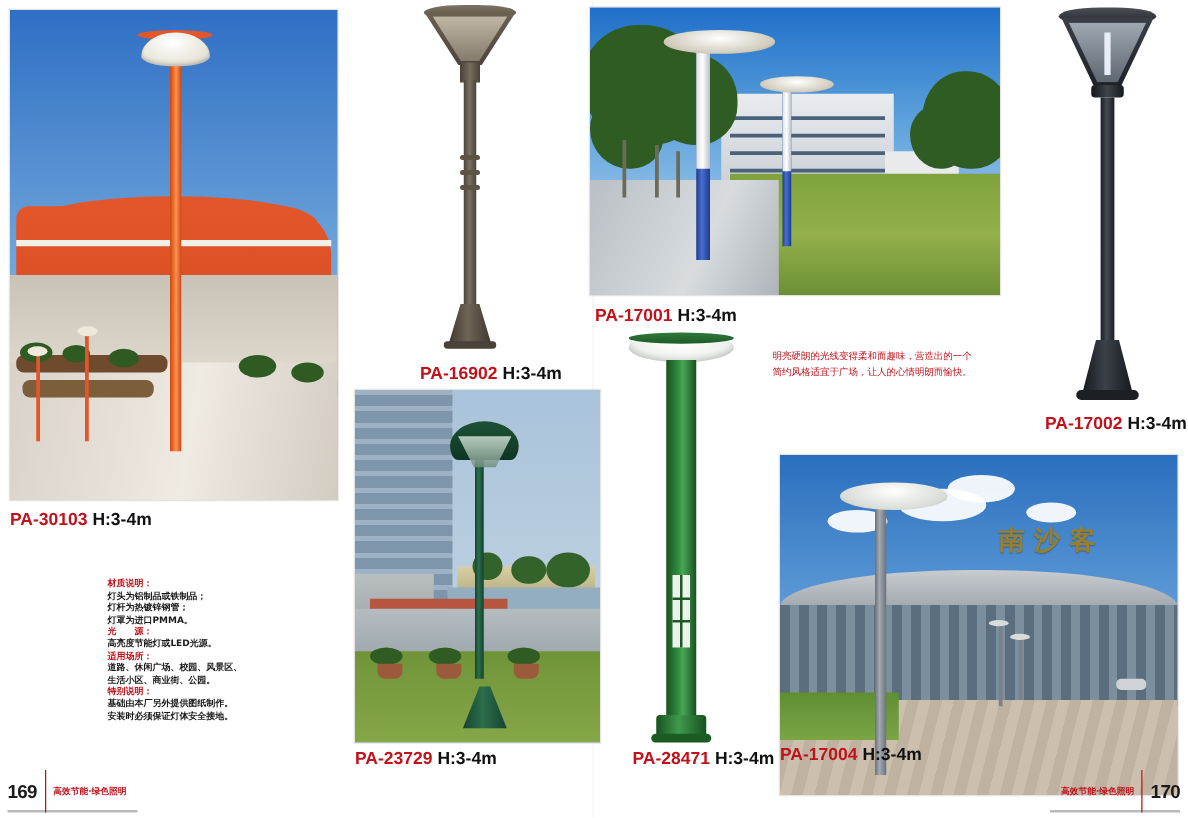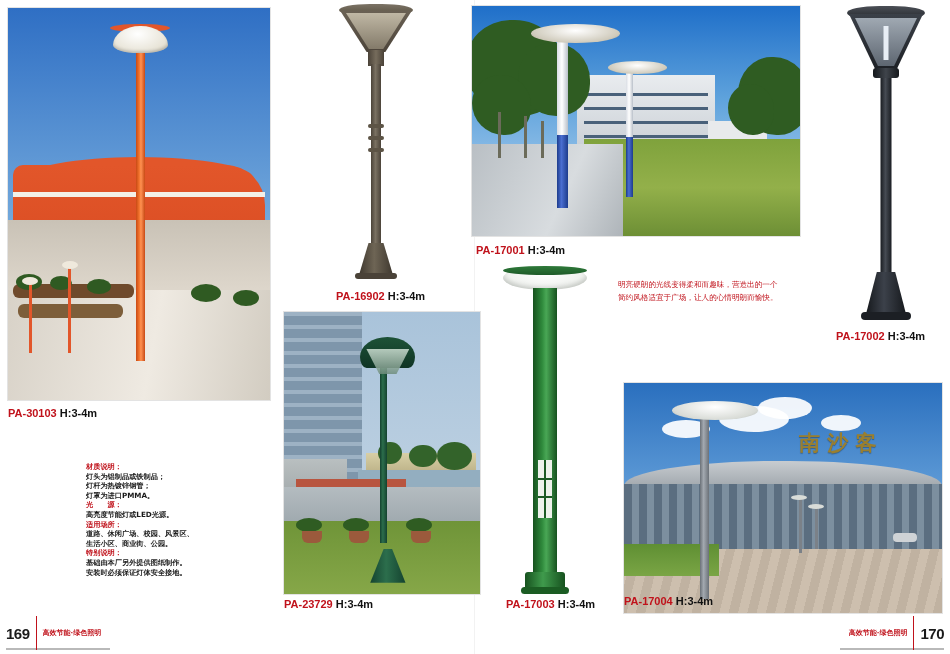--- a/index.html
+++ b/index.html
@@ -6,21 +6,21 @@
   body{
     width:950px;height:654px;
     background:#ffffff;
     font-family:"Liberation Sans","DejaVu Sans",sans-serif;
     overflow:hidden;position:relative;
   }
   .page{position:absolute;inset:0;}
 
   
   .abs{position:absolute;}
-  .label{font-size:11px;font-weight:bold;color:#111;white-space:nowrap;letter-spacing:0;}
+  .label{font-size:14px;font-weight:bold;color:#111;white-space:nowrap;letter-spacing:0;}
   .label .code{color:#c0121b;font-weight:bold;}
   .photo{position:absolute;overflow:hidden;background:#9bb7d4;}
   .photoframe{box-shadow:0 0 0 1px #e3e3e3;}
 
   
   .sky{position:absolute;inset:0;background:linear-gradient(#2f6fc4,#7fb3e0 65%,#bcd4ea);}
   .sky2{position:absolute;inset:0;background:linear-gradient(#2a6fbe 0%,#5d9ad6 45%,#a8c8e6 80%,#cfe0f0 100%);}
   .skybright{position:absolute;inset:0;background:linear-gradient(#1f6fc9 0%,#5ea2dc 40%,#9cc6ea 75%,#d3e6f4 100%);}
 
   
@@ -166,21 +166,21 @@
      width:14px;height:2px;background:#1c5a24;}
   #cut17003 .wvbar{position:absolute;left:50%;transform:translateX(-50%);
      width:2px;height:58px;background:#1c5a24;}
   #cut17003 .base{position:absolute;left:50%;bottom:4px;transform:translateX(-50%);
      width:40px;height:18px;background:linear-gradient(90deg,#17521f,#3f9a4c 45%,#17521f);
      border-radius:3px;}
   #cut17003 .foot{position:absolute;left:50%;bottom:0;transform:translateX(-50%);
      width:48px;height:7px;background:#1b5c23;border-radius:4px;}
 
   
-  #photo7{left:624px;top:383px;width:318px;height:230px;}
+  #photo7{left:624px;top:364px;width:318px;height:272px;}
   #photo7 .cloud{position:absolute;border-radius:50%;background:#ffffff;opacity:.92;}
   #photo7 .roof{position:absolute;left:0;top:34%;width:100%;height:12%;
      background:linear-gradient(#c8ccd0,#9ea5ab);
      border-radius:48% 48% 0 0 / 90% 90% 0 0;}
   #photo7 .facade{position:absolute;left:0;top:44%;width:100%;height:30%;
      background:repeating-linear-gradient(90deg,#5b6e80 0 8px,#7c8f9f 8px 15px);}
   #photo7 .plaza{position:absolute;left:0;bottom:0;width:100%;height:28%;
      background:repeating-linear-gradient(104deg,#cdbfae 0 9px,#c0b2a1 9px 18px);}
   #photo7 .lawn{position:absolute;left:0;bottom:16%;width:30%;height:14%;
      background:linear-gradient(#5f8f33,#7aa545);}
@@ -371,21 +371,21 @@
     <div class="discrim"></div>
     <div class="pole"></div>
     <div class="window" style="top:198px;"></div>
     <div class="wvbar" style="top:198px;"></div>
     <div class="wbar" style="top:216px;"></div>
     <div class="wbar" style="top:234px;"></div>
     <div class="base"></div>
     <div class="foot"></div>
   </div>
   <div class="abs label" style="left:506px;top:598px;">
-    <span class="code">PA-17003</span>
+    <span class="code">PA-28471</span>
     <span>H:3-4m</span>
   </div>
 
   <div class="photo photoframe" id="photo7">
     <div class="sky2"></div>
     <div class="cloud" style="left:30%;top:10%;width:70px;height:26px;"></div>
     <div class="cloud" style="left:42%;top:6%;width:54px;height:22px;"></div>
     <div class="cloud" style="left:12%;top:16%;width:48px;height:18px;"></div>
     <div class="cloud" style="left:62%;top:14%;width:40px;height:16px;"></div>
     <div class="roof"></div>

